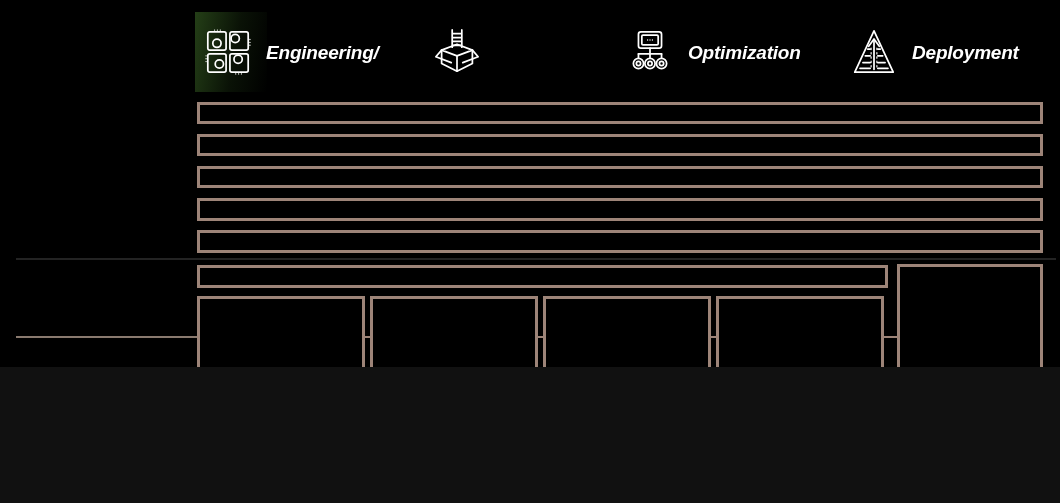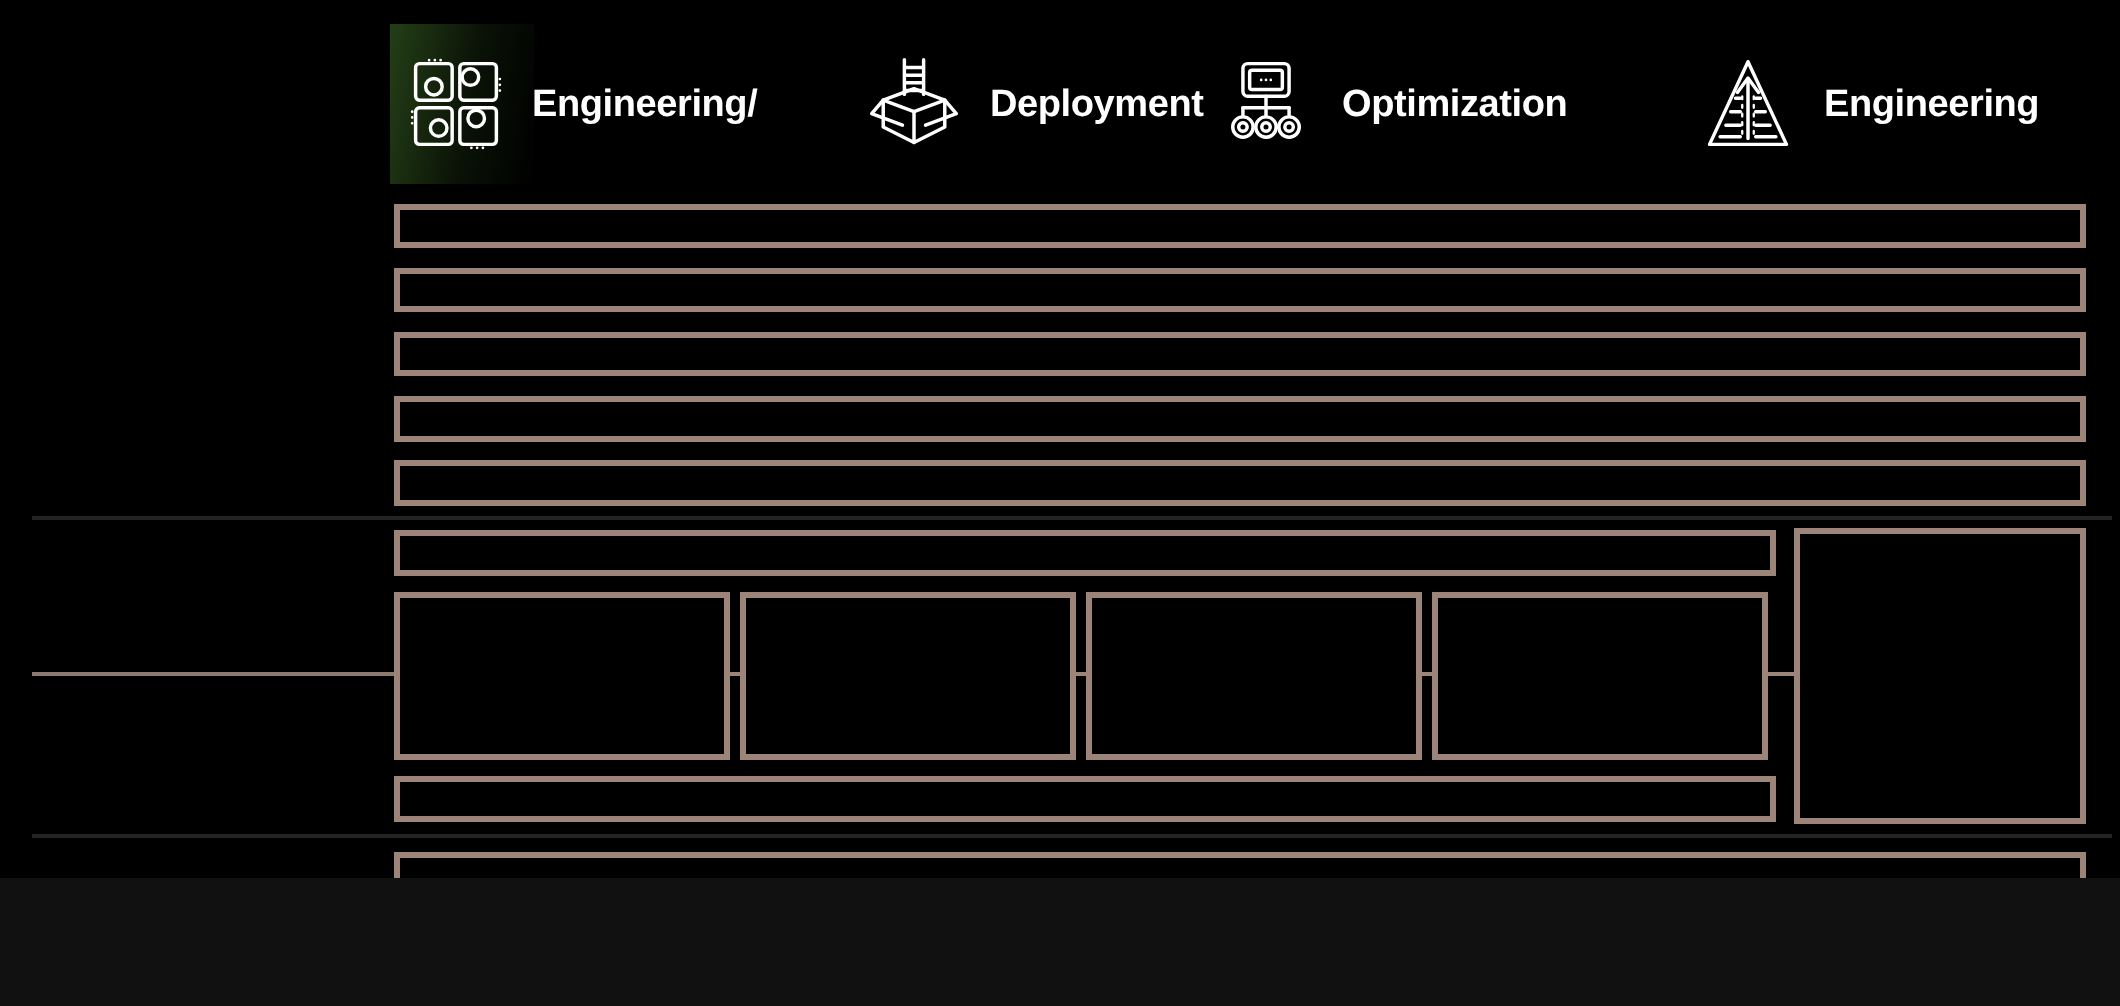--- a/index.html
+++ b/index.html
@@ -7,44 +7,45 @@
     --bg:#000000;
     --text:#ffffff;
     --divider:#232323;
     --pointer:#8a7a6f;
   }
   *{margin:0;padding:0;box-sizing:border-box;}
   html,body{background:#111;}
   body{font-family:"Liberation Sans", sans-serif;}
   .stage{
     position:relative;
-    width:1060px;height:439px;
+    width:1060px;height:367px;
     background:var(--bg);
     overflow:hidden;
+    font-style:italic;
   }
 
   
   .phase-glow{
     position:absolute;left:195px;top:12px;width:72px;height:80px;
     background:linear-gradient(100deg, rgba(38,66,24,0.95) 0%, rgba(22,40,14,0.45) 55%, rgba(0,0,0,0) 100%);
   }
   .phase{
     position:absolute;top:12px;height:80px;
     display:flex;align-items:center;gap:13px;
   }
   .phase .p-icon{display:block;width:50px;height:50px;flex:0 0 auto;}
   .phase .p-icon svg{width:100%;height:100%;display:block;}
   .p-label{
     color:var(--text);
     font-size:19px;font-weight:bold;line-height:23px;letter-spacing:-0.2px;
     white-space:nowrap;
   }
   .phase-1{left:203px;}
   .phase-2{left:432px;}
-  .phase-3{left:608px;}
+  .phase-3{left:625px;}
   .phase-4{left:849px;}
 
   
   .bar{
     position:absolute;
     border:3px solid var(--tan);
     background:var(--bg);
   }
   .full{left:197px;width:846px;height:22px;}
   .r1{top:102px;}
@@ -117,21 +118,20 @@
     <span class="p-icon">
       <svg viewBox="0 0 52 52" fill="none" stroke="#ffffff" stroke-width="1.8" stroke-linecap="round" stroke-linejoin="round">
         <path d="M21 3 V21 M31 3 V21 M21 7 h10 M21 11 h10 M21 15 h10 M21 19 h10"></path>
         <path d="M10 24 L26 18 L42 24 L26 30 Z"></path>
         <path d="M10 24 L4 31 L20 37"></path>
         <path d="M42 24 L48 31 L32 37"></path>
         <path d="M10 24 V38 L26 46 L42 38 V24"></path>
         <path d="M26 30 V46"></path>
       </svg>
     </span>
-    <span class="p-label">Deployment</span>
   </div>
 
   <div class="phase phase-3">
     <span class="p-icon">
       <svg viewBox="0 0 52 52" fill="none" stroke="#ffffff" stroke-width="1.8" stroke-linecap="round" stroke-linejoin="round">
         <rect x="14" y="5" width="24" height="17" rx="2.5"></rect>
         <rect x="17.5" y="8.5" width="17" height="10" rx="1.2"></rect>
         <circle cx="23.5" cy="13.5" r="0.7" fill="#ffffff" stroke="none"></circle>
         <circle cx="26" cy="13.5" r="0.7" fill="#ffffff" stroke="none"></circle>
         <circle cx="28.5" cy="13.5" r="0.7" fill="#ffffff" stroke="none"></circle>
@@ -156,21 +156,21 @@
         <path d="M19.5 23 H22 M30 23 H32.5"></path>
         <path d="M17 30 H22 M30 30 H35"></path>
         <path d="M14.5 37 H22 M30 37 H37.5"></path>
         <path d="M11.5 43 H22 M30 43 H40.5"></path>
         <path d="M26 44 V14"></path>
         <path d="M20.5 20 L26 12.5 L31.5 20"></path>
         <path d="M23 22 V42" stroke-width="1.2" stroke-dasharray="1.5 3"></path>
         <path d="M29 22 V42" stroke-width="1.2" stroke-dasharray="1.5 3"></path>
       </svg>
     </span>
-    <span class="p-label">Engineering</span>
+    <span class="p-label">Deployment</span>
   </div>
 
   <div class="divider div-1"></div>
   <div class="divider div-2"></div>
 
   <div class="bar full r1"></div>
   <div class="bar full r2"></div>
   <div class="bar full r3"></div>
   <div class="bar full r4"></div>
   <div class="bar full r5"></div>

